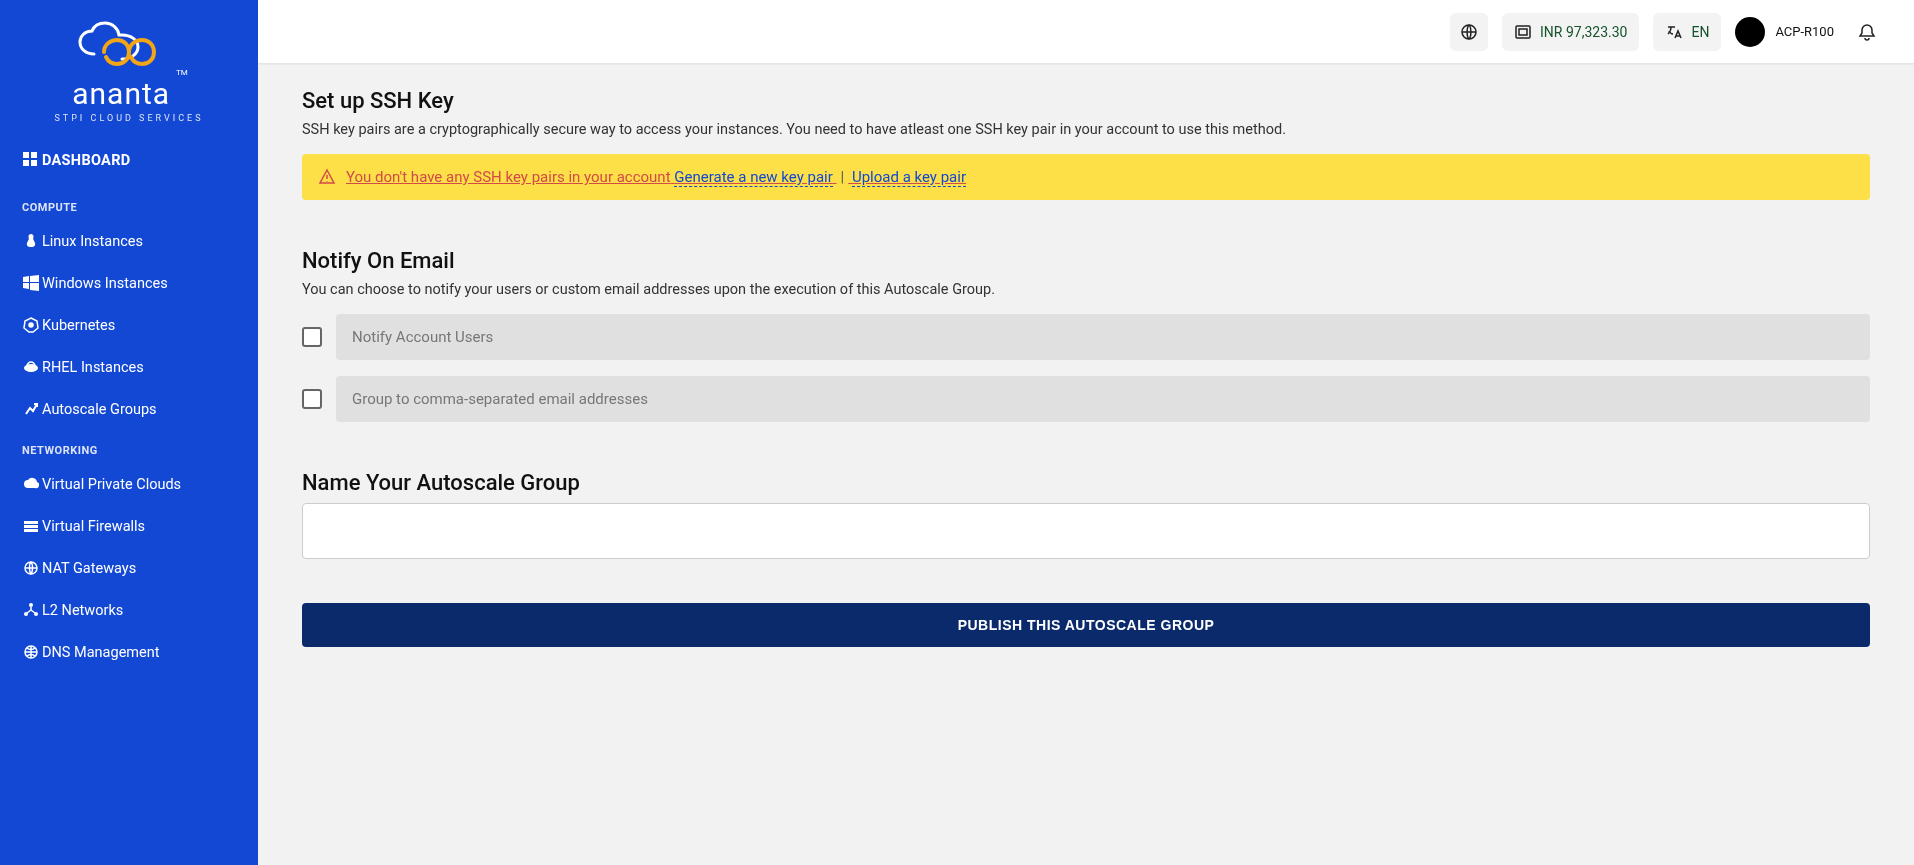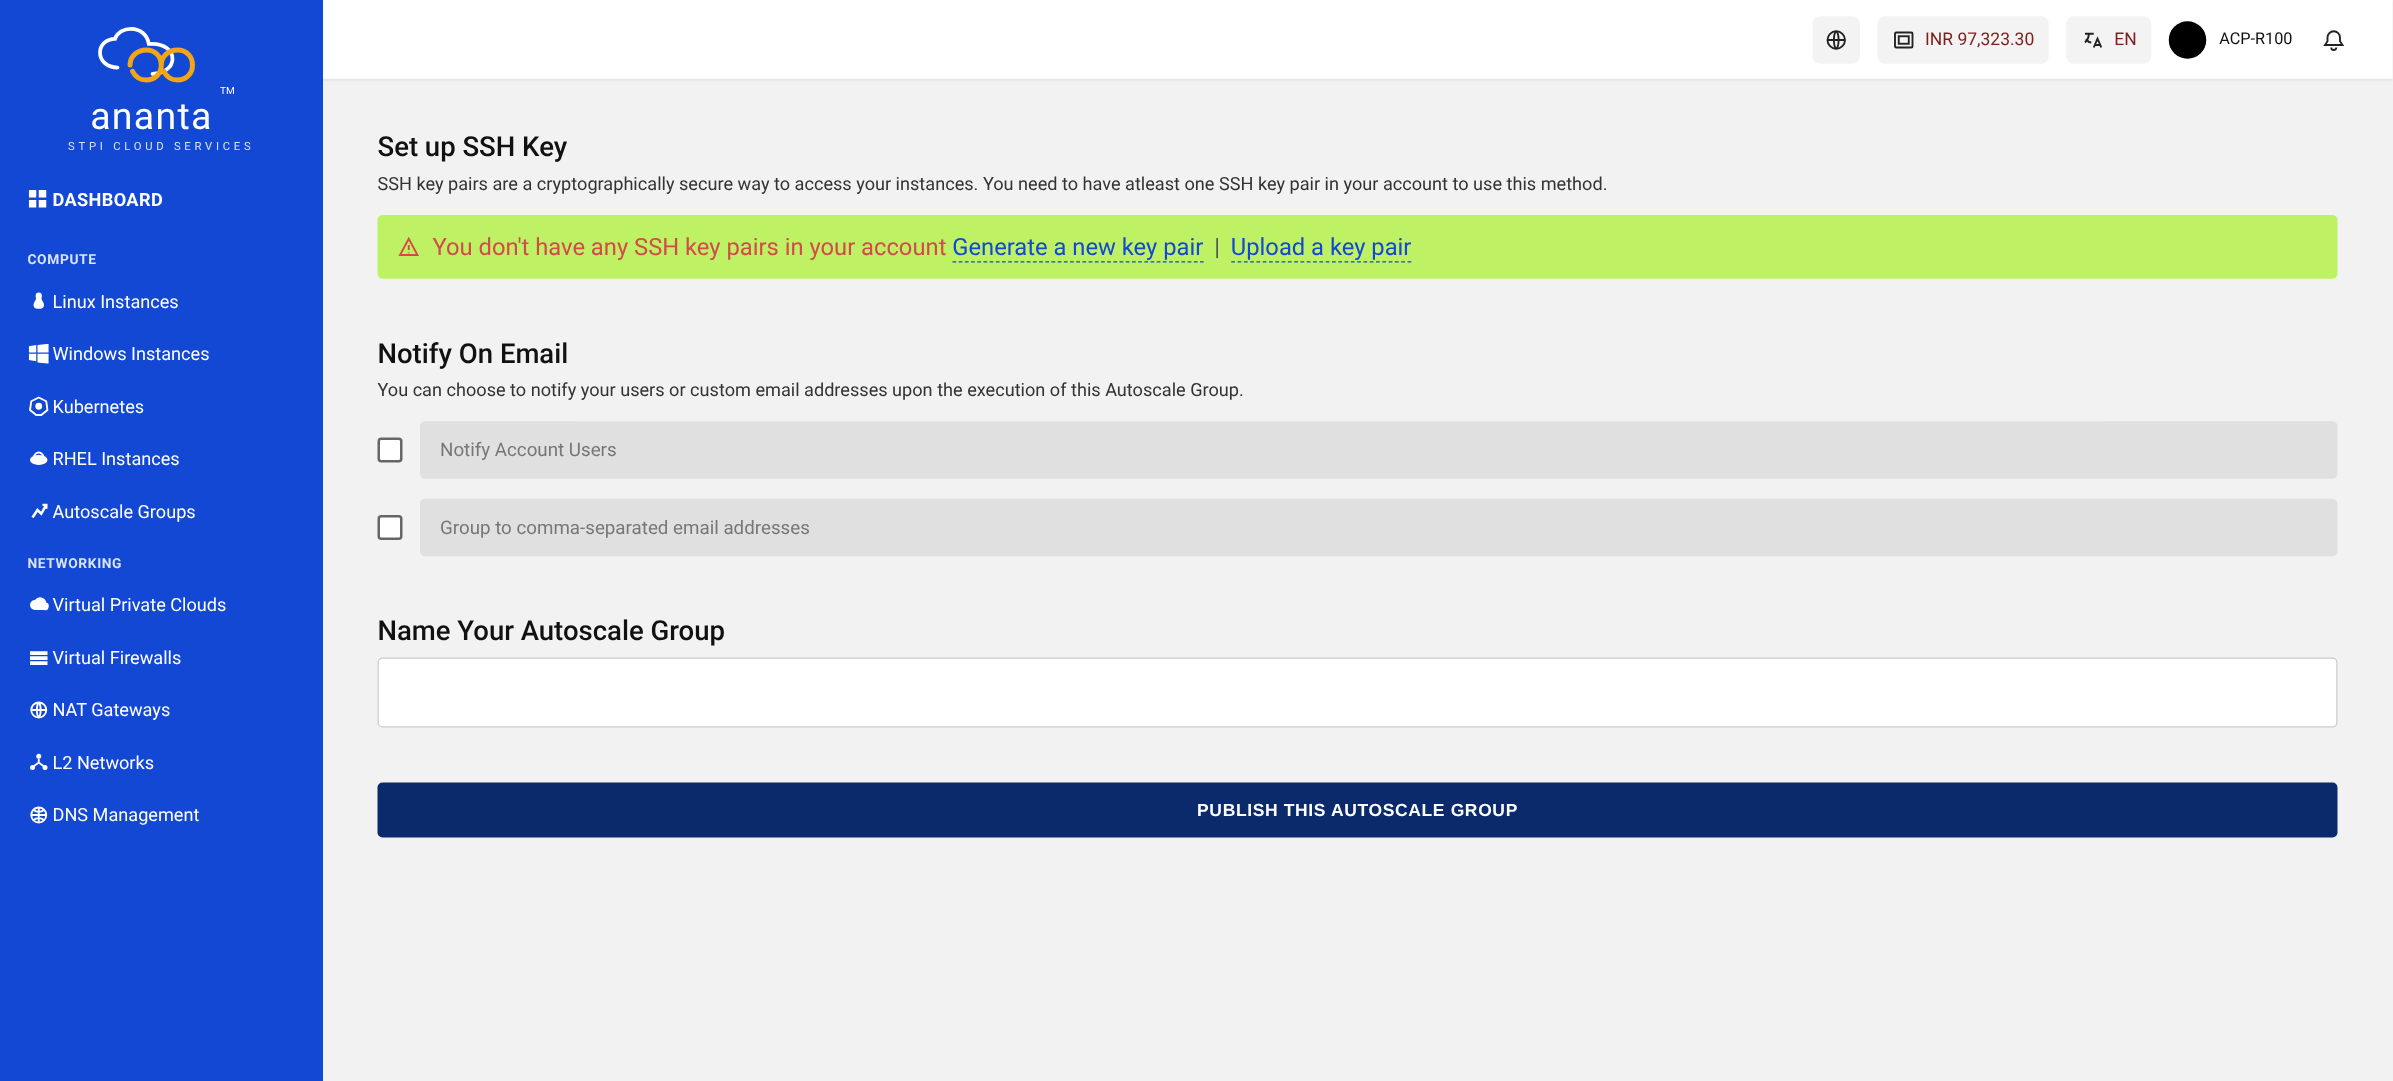--- a/index.html
+++ b/index.html
@@ -35,45 +35,46 @@
   .topbar{
     position:fixed; left:258px; right:0; top:0; height:64px;
     background:#fff; border-bottom:1px solid #e5e5e5;
     display:flex; align-items:center; justify-content:flex-end;
     padding:0 28px; gap:14px; z-index:10;
     box-shadow:0 1px 0 rgba(0,0,0,.03);
   }
   .chip{
     background:#f3f3f3; border-radius:6px; height:38px;
     display:flex; align-items:center; gap:8px; padding:0 12px;
-    font-size:14px; cursor:pointer; color:#7f1d1d;
+    font-size:14px; cursor:pointer; color:#14532d;
   }
   .chip.square{width:38px;justify-content:center;padding:0;}
   .avatar{width:30px;height:30px;border-radius:50%;background:#000;}
   .user-wrap{display:flex;align-items:center;gap:10px;cursor:pointer;}
   .user-name{display:flex;flex-direction:column;font-size:13px;line-height:1.2;}
   .bell-wrap{width:38px;height:38px;display:flex;align-items:center;justify-content:center;cursor:pointer;}
 
   
   .main{
     position:fixed; left:258px; right:0; top:64px; bottom:0;
     overflow-y:auto; padding:24px 44px 60px 44px;
   }
   h2.section-title{font-size:22px;font-weight:500;margin-bottom:8px;}
   p.section-desc{font-size:14.5px;color:#333;margin-bottom:16px;}
 
   .alert{
-    background:#bef264; border-radius:4px; padding:14px 16px;
-    display:flex; align-items:center; gap:10px; font-size:19px;
+    background:#fde047; border-radius:4px; padding:14px 16px;
+    display:flex; align-items:center; gap:10px; font-size:15px;
     color:#d34a4a;
+    text-decoration:underline;
   }
   .alert a{color:#1248d3;text-decoration:none;border-bottom:1px dashed #1248d3;}
   .alert .sep{color:#555;margin:0 4px;}
 
-  .block{margin-bottom:48px;margin-top:18px;}
+  .block{margin-bottom:48px;}
 
   .notify-row{display:flex;align-items:center;gap:14px;margin-bottom:16px;}
   .checkbox{
     width:20px;height:20px;border:2px solid #666;border-radius:3px;
     background:#fff;cursor:pointer;flex:0 0 20px;
   }
   .notify-field{
     flex:1;background:#e0e0e0;border-radius:4px;height:46px;
     display:flex;align-items:center;padding:0 16px;color:#777;font-size:15px;
   }

